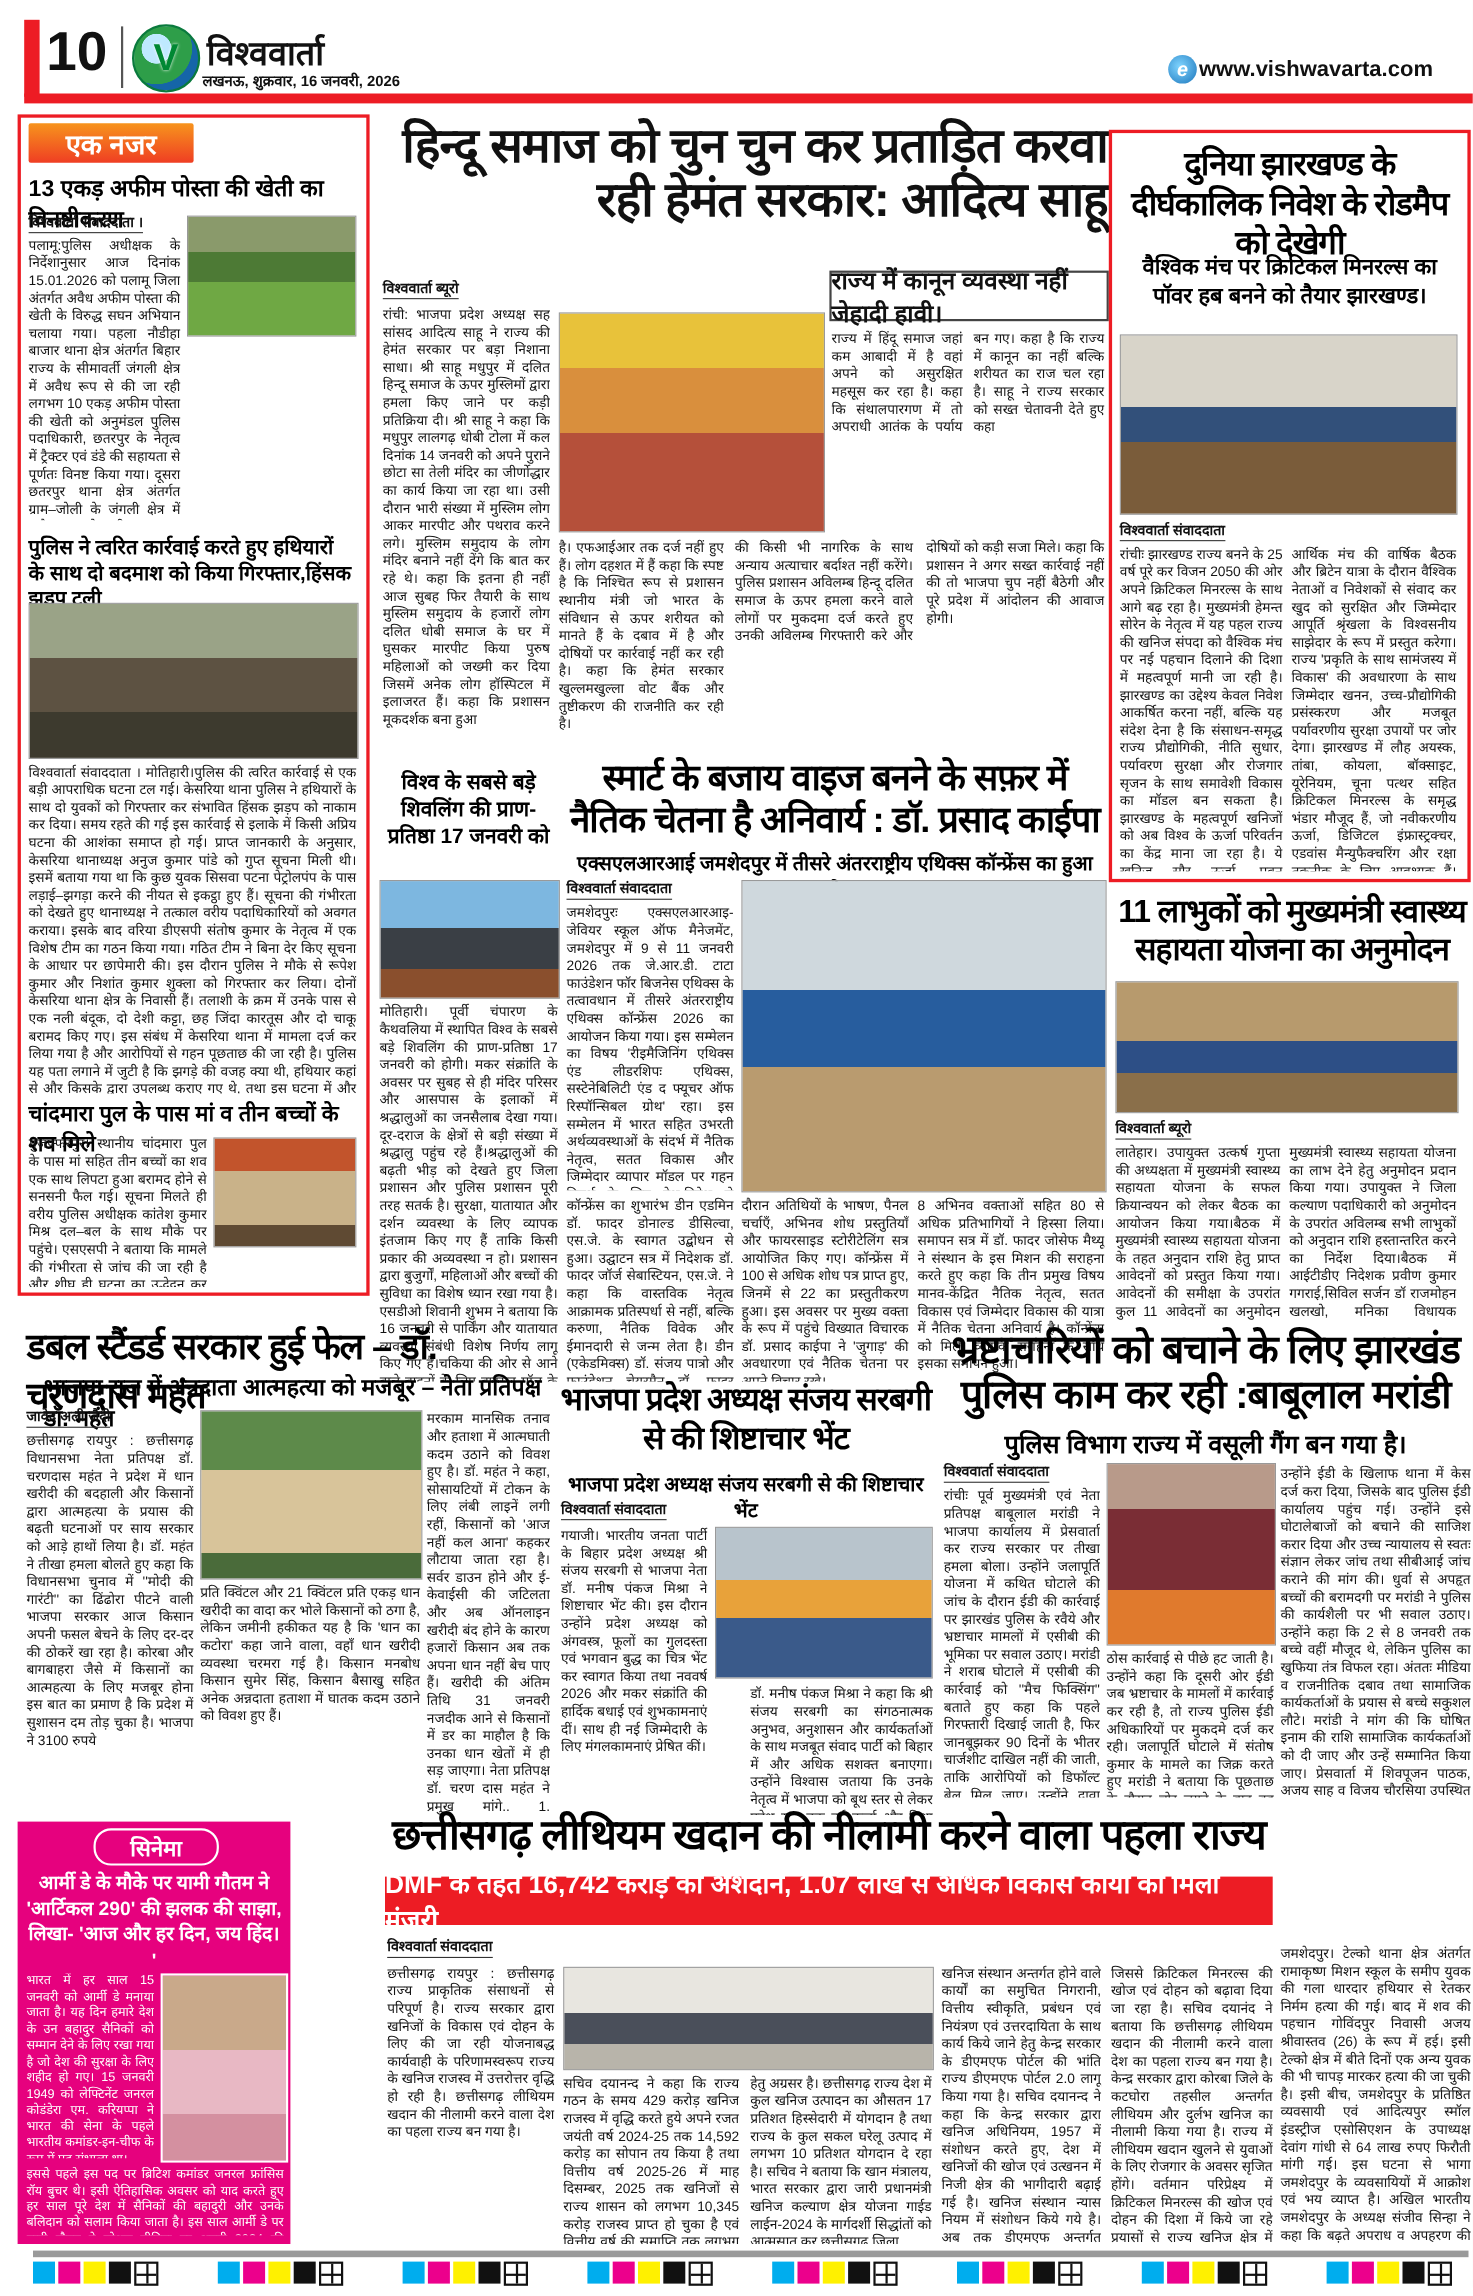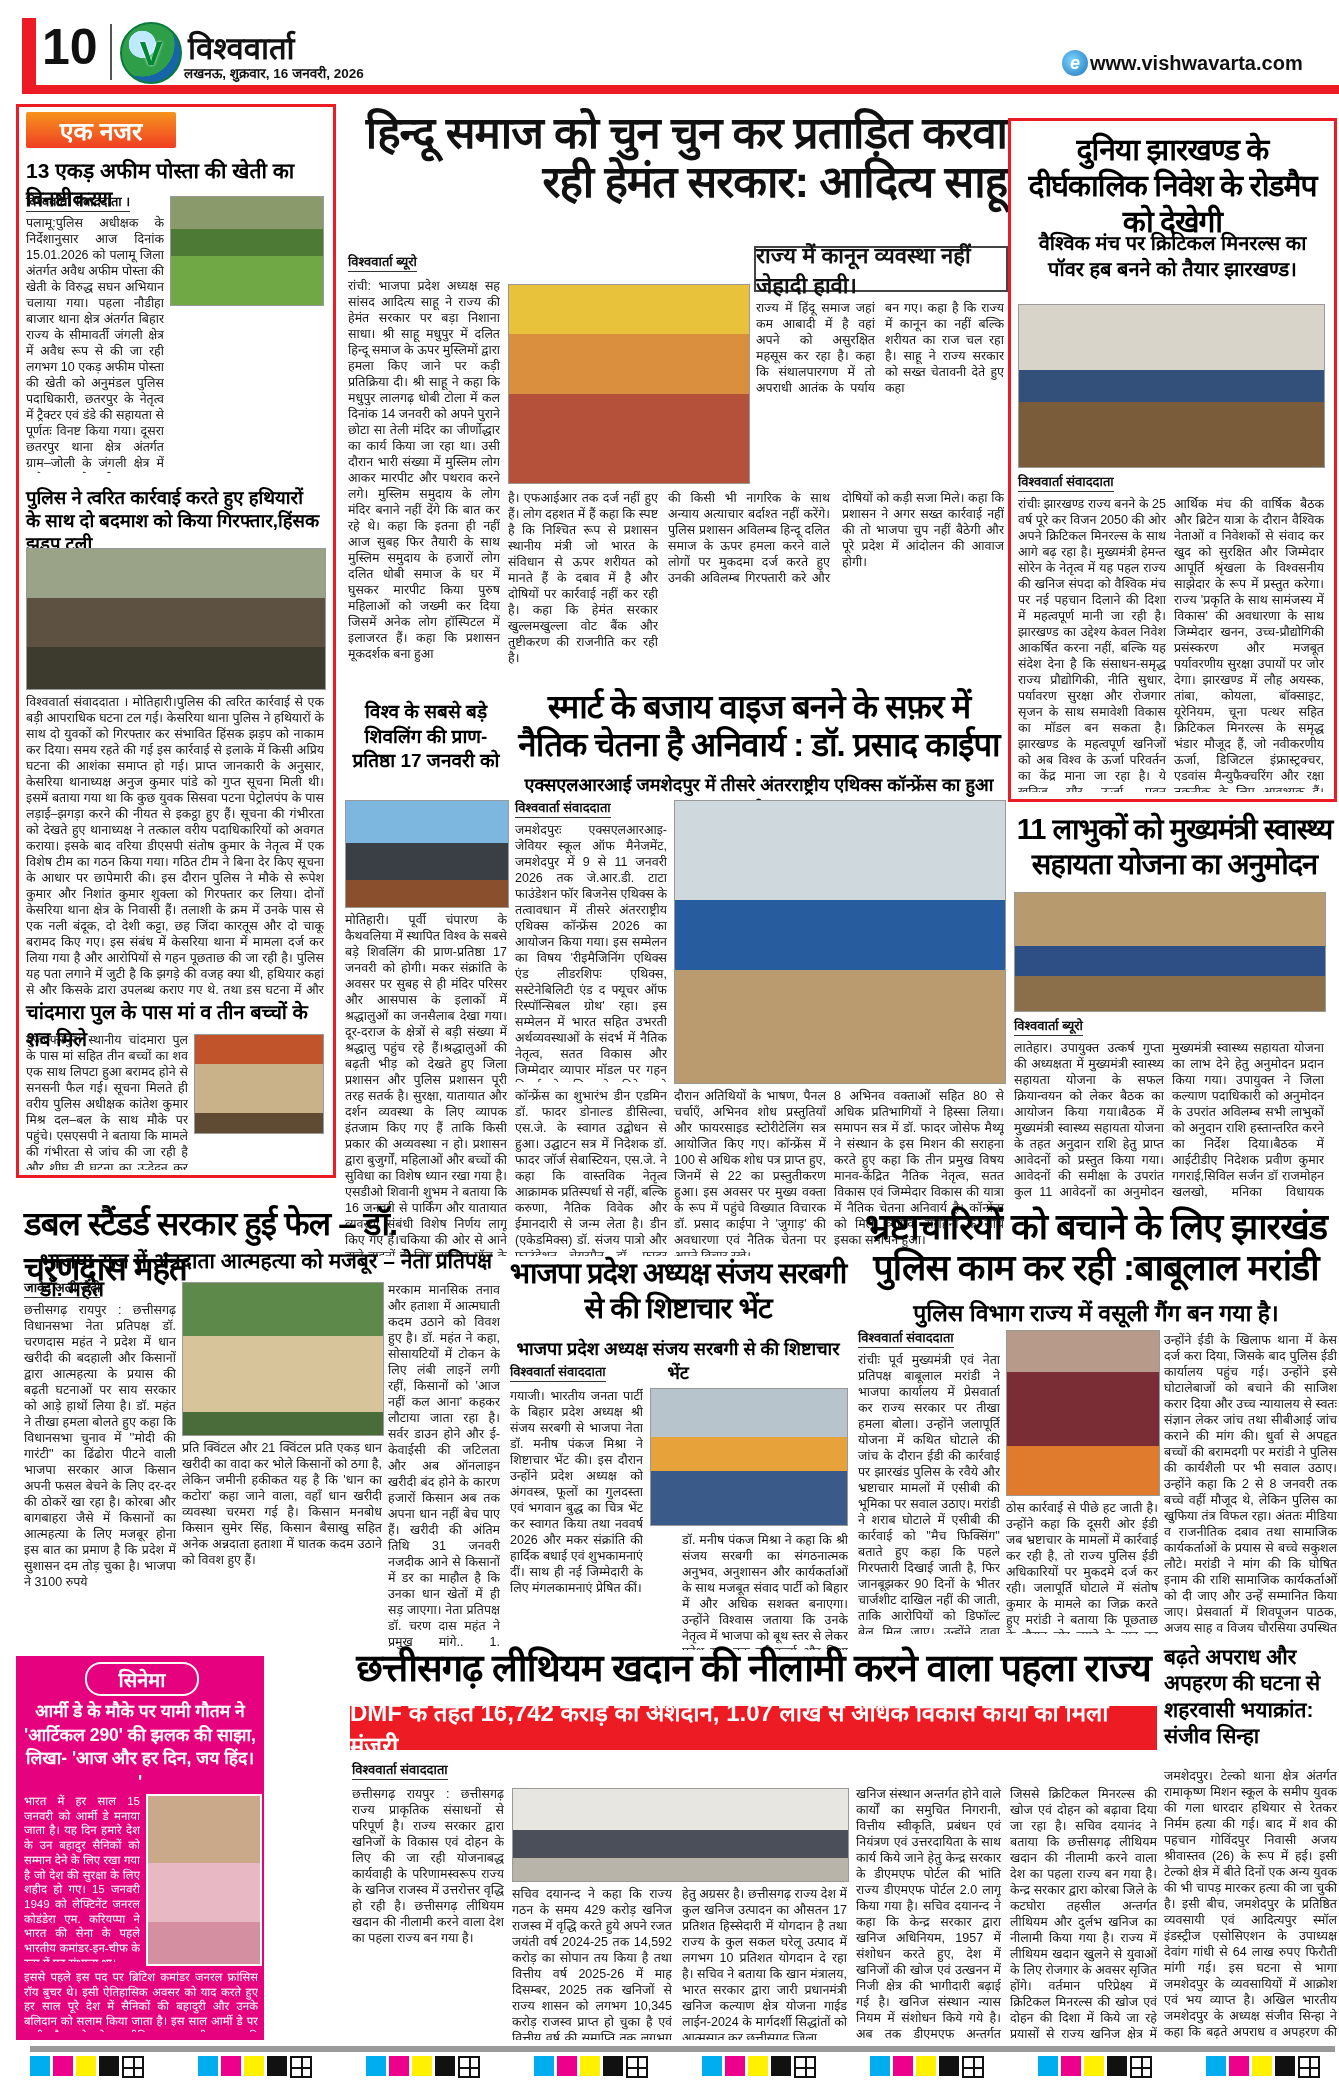--- a/index.html
+++ b/index.html
@@ -173,21 +173,20 @@
   <div class="abs hl center" style="left:855px;top:1206px;width:482px;font-size:36px;line-height:1.15;letter-spacing:-1px;">भ्रष्टाचारियों को बचाने के लिए झारखंड पुलिस काम कर रही :बाबूलाल मरांडी</div>
   <div class="abs hl center" style="left:855px;top:1296px;width:482px;font-size:23px;">पुलिस विभाग राज्य में वसूली गैंग बन गया है।</div>
   <div class="abs" style="left:858px;top:1328px;">
     <span class="byline">विश्ववार्ता संवाददाता</span>
   </div>
   <div class="abs body-txt" style="left:858px;top:1352px;width:142px;height:282px;">रांचीः पूर्व मुख्यमंत्री एवं नेता प्रतिपक्ष बाबूलाल मरांडी ने भाजपा कार्यालय में प्रेसवार्ता कर राज्य सरकार पर तीखा हमला बोला। उन्होंने जलापूर्ति योजना में कथित घोटाले की जांच के दौरान ईडी की कार्रवाई पर झारखंड पुलिस के रवैये और भ्रष्टाचार मामलों में एसीबी की भूमिका पर सवाल उठाए। मरांडी ने शराब घोटाले में एसीबी की कार्रवाई को ''मैच फिक्सिंग'' बताते हुए कहा कि पहले गिरफ्तारी दिखाई जाती है, फिर जानबूझकर 90 दिनों के भीतर चार्जशीट दाखिल नहीं की जाती, ताकि आरोपियों को डिफॉल्ट बेल मिल जाए। उन्होंने दावा किया कि इसी कारण आईएएस अधिकारी विनय चौबे समेत कई आरोपियों को राहत मिली। मरांडी ने आरोप लगाया कि एसीबी</div>
   <div class="abs photo ph-marandi" style="left:1006px;top:1330px;width:152px;height:164px;"></div>
   <div class="abs body-txt" style="left:1006px;top:1500px;width:152px;height:134px;">ठोस कार्रवाई से पीछे हट जाती है। उन्होंने कहा कि दूसरी ओर ईडी जब भ्रष्टाचार के मामलों में कार्रवाई कर रही है, तो राज्य पुलिस ईडी अधिकारियों पर मुकदमे दर्ज कर रही। जलापूर्ति घोटाले में संतोष कुमार के मामले का जिक्र करते हुए मरांडी ने बताया कि पूछताछ के दौरान चोर लगने के बाद वह सामान्य</div>
   <div class="abs body-txt" style="left:1164px;top:1332px;width:173px;height:302px;">उन्होंने ईडी के खिलाफ थाना में केस दर्ज करा दिया, जिसके बाद पुलिस ईडी कार्यालय पहुंच गई। उन्होंने इसे घोटालेबाजों को बचाने की साजिश करार दिया और उच्च न्यायालय से स्वतः संज्ञान लेकर जांच तथा सीबीआई जांच कराने की मांग की। धुर्वा से अपहृत बच्चों की बरामदगी पर मरांडी ने पुलिस की कार्यशैली पर भी सवाल उठाए। उन्होंने कहा कि 2 से 8 जनवरी तक बच्चे वहीं मौजूद थे, लेकिन पुलिस का खुफिया तंत्र विफल रहा। अंततः मीडिया व राजनीतिक दबाव तथा सामाजिक कार्यकर्ताओं के प्रयास से बच्चे सकुशल लौटे। मरांडी ने मांग की कि घोषित इनाम की राशि सामाजिक कार्यकर्ताओं को दी जाए और उन्हें सम्मानित किया जाए। प्रेसवार्ता में शिवपूजन पाठक,  अजय साह व विजय चौरसिया उपस्थित रहे।</div>
 
-  <div class="abs hl" style="left:1164px;top:1644px;width:173px;font-size:21px;line-height:1.25;">बढ़ते अपराध और अपहरण की घटना से शहरवासी भयाक्रांत: संजीव सिन्हा</div>
   <div class="abs body-txt" style="left:1164px;top:1768px;width:173px;height:272px;">जमशेदपुर। टेल्को थाना क्षेत्र अंतर्गत रामाकृष्ण मिशन स्कूल के समीप युवक की गला धारदार हथियार से रेतकर निर्मम हत्या की गई। बाद में शव की पहचान गोविंदपुर निवासी अजय श्रीवास्तव (26) के रूप में हई। इसी टेल्को क्षेत्र में बीते दिनों एक अन्य युवक की भी चापड़ मारकर हत्या की जा चुकी है। इसी बीच, जमशेदपुर के प्रतिष्ठित व्यवसायी एवं आदित्यपुर स्मॉल इंडस्ट्रीज एसोसिएशन के उपाध्यक्ष देवांग गांधी से 64 लाख रुपए फिरौती मांगी गई। इस घटना से भागा जमशेदपुर के व्यवसायियों में आक्रोश एवं भय व्याप्त है। अखिल भारतीय जमशेदपुर के अध्यक्ष संजीव सिन्हा ने कहा कि बढ़ते अपराध व अपहरण की घटना से शहरवासी भयाक्रांत हैं। शीघ्र अपराधियों की गिरफ्तारी तथा विरुद्ध कठोर कार्रवाई की मांग की।</div>
 
   <div class="abs" id="cin-box"></div>
   <div class="abs" id="cin-label">सिनेमा</div>
   <div class="abs cin-txt hl center" style="left:24px;top:1700px;width:232px;font-size:17.5px;line-height:1.35;color:#fff;">आर्मी डे के मौके पर यामी गौतम ने 'आर्टिकल 290' की झलक की साझा, लिखा- 'आज और हर दिन, जय हिंद। '</div>
   <div class="abs cin-txt body-txt" style="left:24px;top:1794px;width:116px;height:168px;font-size:11.5px;color:#fff;">भारत में हर साल 15 जनवरी को आर्मी डे मनाया जाता है। यह दिन हमारे देश के उन बहादुर सैनिकों को सम्मान देने के लिए रखा गया है जो देश की सुरक्षा के लिए शहीद हो गए। 15 जनवरी 1949 को लेफ्टिनेंट जनरल कोडंडेरा एम. करियप्पा ने भारत की सेना के पहले भारतीय कमांडर-इन-चीफ के रूप में पद संभाला था।</div>
   <div class="abs photo ph-yami" style="left:146px;top:1794px;width:112px;height:168px;border:2px solid #fff;"></div>
   <div class="abs cin-txt body-txt" style="left:24px;top:1970px;width:234px;height:62px;font-size:11.5px;color:#fff;">इससे पहले इस पद पर ब्रिटिश कमांडर जनरल फ्रांसिस रॉय बुचर थे। इसी ऐतिहासिक अवसर को याद करते हुए हर साल पूरे देश में सैनिकों की बहादुरी और उनके बलिदान को सलाम किया जाता है। इस साल आर्मी डे पर यामी गौतम ने सोशल मीडिया पर अपनी 2024 की राजनीतिक थ्रिलर फिल्म 'आर्टिकल 370' के कुछ सीन्स की झलक साझा की। उन्होंने लिखा, 'आज और हर दिन, जय हिंद।'</div>
 
   <div class="abs hl center" style="left:350px;top:1640px;width:807px;font-size:38px;letter-spacing:-1px;">छत्तीसगढ़ लीथियम खदान की नीलामी करने वाला  पहला राज्य</div>

